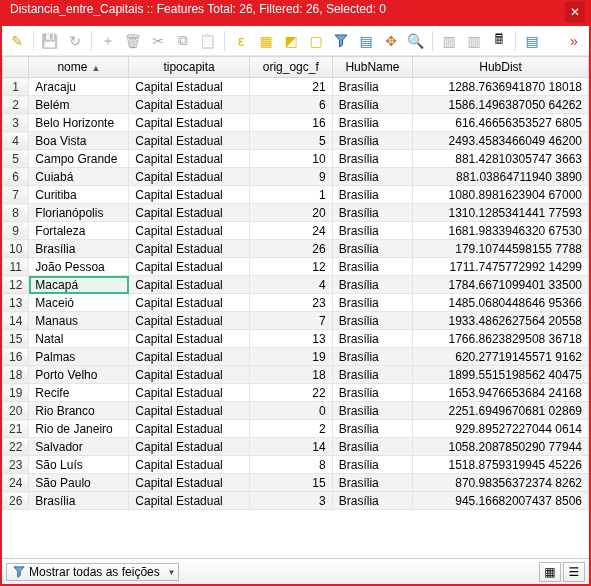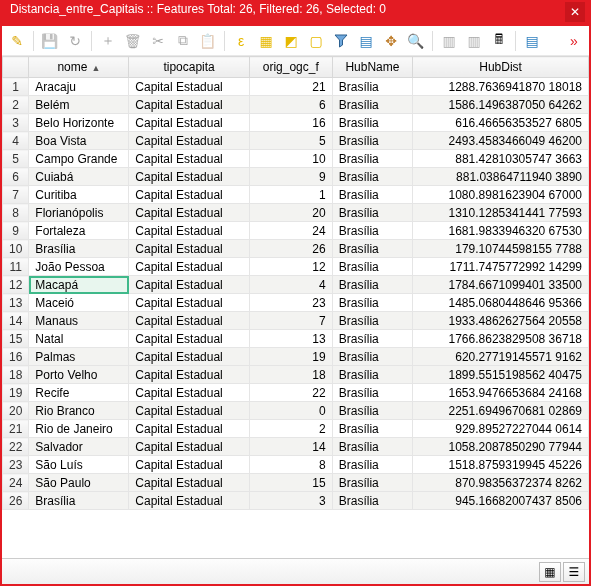--- a/index.html
+++ b/index.html
@@ -380,19 +380,26 @@
             <td>Capital Estadual</td>
             <td class="num">3</td>
             <td>Brasília</td>
             <td class="num">945.16682007437 8506</td>
           </tr>
         </tbody>
     </table>
   </div>
 
   <div class="statusbar">
+    <div class="filter-btn">
+      <svg width="12" height="12" viewBox="0 0 14 14">
+          <path d="M1 1h12l-4.5 5v5l-3 2V6z" fill="#6fa8dc" stroke="#2a5f8f"></path>
+        </svg>
+      <span>Mostrar todas as feições</span>
+      <span class="drop">▾</span>
+    </div>
     <div class="sb-right">
       <div class="sb-ico">▦</div>
       <div class="sb-ico">☰</div>
     </div>
   </div>
 
 </div>
 
 </body></html>

